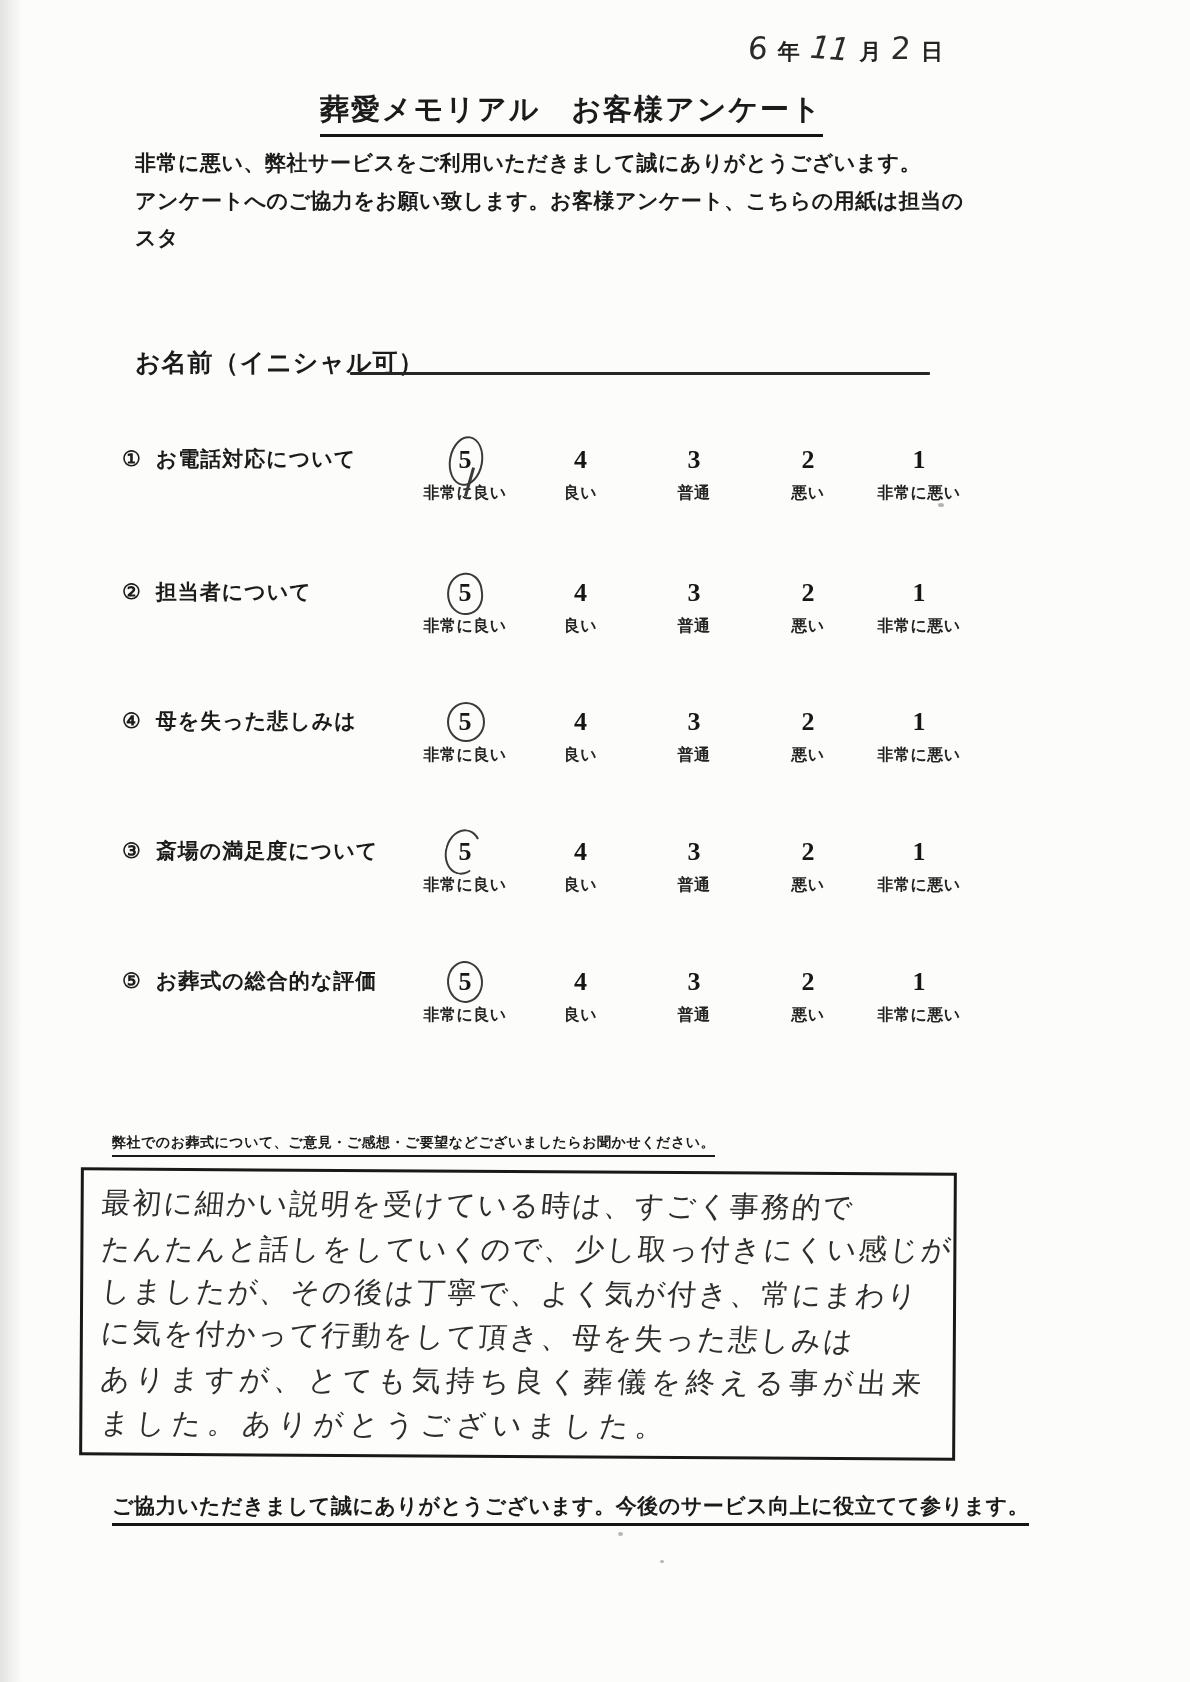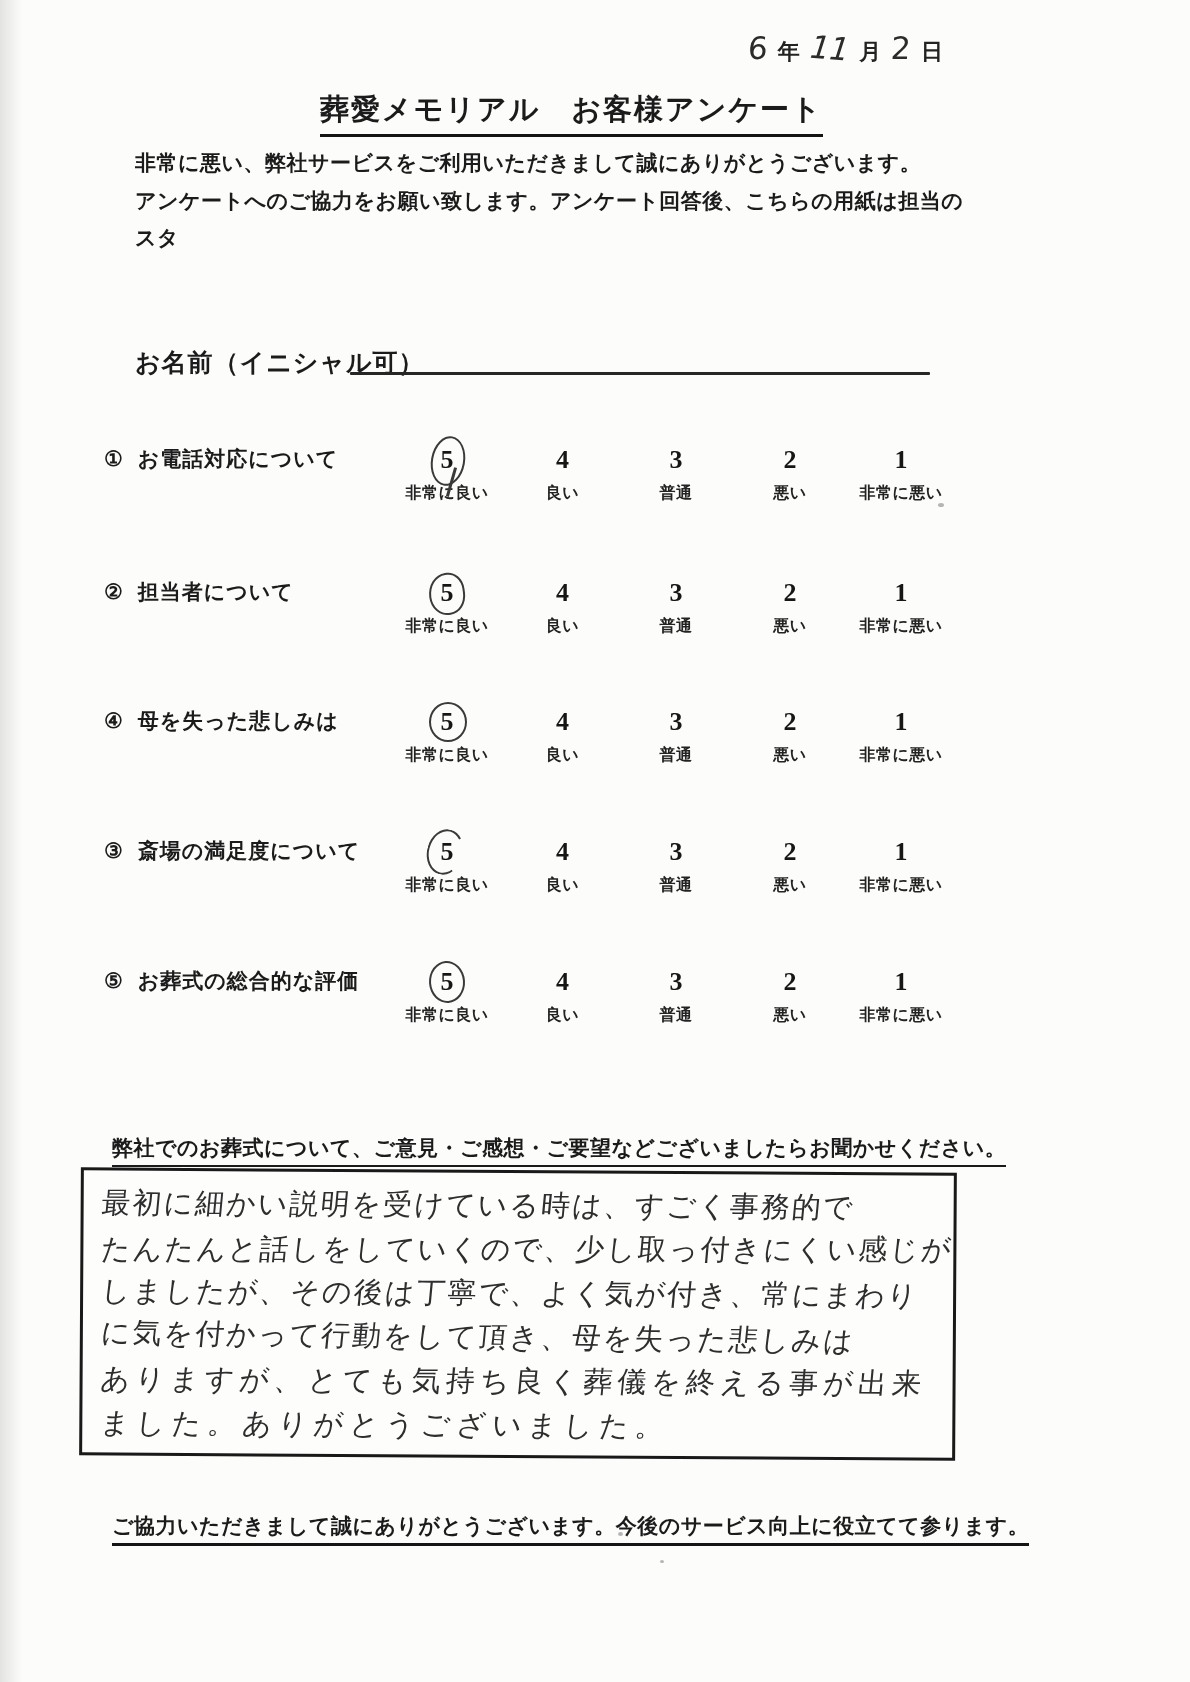--- a/index.html
+++ b/index.html
@@ -47,21 +47,21 @@
   
   .name-label{
     position:absolute;left:135px;top:346px;
     font-size:25px;font-weight:700;letter-spacing:1px;white-space:nowrap;
   }
   .name-line{
     position:absolute;left:350px;top:372px;width:580px;height:3px;
     background:#262626;border-radius:1px;
   }
   
-  .question{position:absolute;left:0;width:967px;height:80px;}
+  .question{position:absolute;left:18px;width:967px;height:80px;}
   .q-head{position:absolute;left:104px;top:2px;font-size:21px;font-weight:700;letter-spacing:1px;white-space:nowrap;}
   .q-head .q-num{margin-right:14px;}
   .scale{
     position:absolute;left:388px;top:0;
     display:grid;grid-template-columns:118px 113px 114px 114px 108px;
   }
   .col{text-align:center;}
   .val{
     height:36px;font-family:"Liberation Serif", serif;
     font-size:26px;font-weight:700;color:#161616;line-height:34px;
@@ -78,42 +78,42 @@
     content:"";position:absolute;width:2.5px;height:30px;background:#3a3a3a;
     left:15px;top:24px;transform:rotate(16deg);
   }
   .c-b::after{transform:rotate(-8deg);width:32px;height:38px;border-radius:55% 45% 50% 50%;top:-3px;}
   .c-c::after{width:34px;height:36px;top:-3px;}
   .c-d::after{width:32px;height:42px;border-right-color:transparent;transform:rotate(14deg);left:-8px;top:-6px;}
   .c-e::after{width:32px;height:38px;top:-4px;transform:rotate(-4deg);}
   
   .prompt{
     position:absolute;left:112px;top:1134px;
-    font-size:21px;font-weight:700;letter-spacing:.5px;
+    font-size:14px;font-weight:700;letter-spacing:.5px;
     border-bottom:2.5px solid #1a1a1a;padding-bottom:3px;white-space:nowrap;
   }
   .comment-box{
     position:absolute;left:80px;top:1170px;width:876px;height:288px;
     border:3px solid #191919;transform:rotate(.35deg);
     padding:10px 18px 0 18px;box-sizing:border-box;background:rgba(255,255,255,.4);
   }
   .comment-line{
     font-family:"DejaVu Sans", sans-serif;
     font-size:29px;line-height:44px;color:#2e2e2e;
     letter-spacing:2px;white-space:nowrap;transform:skewX(-5deg);
   }
   .comment-line:nth-child(2){transform:skewX(-5deg) rotate(-.3deg);}
   .comment-line:nth-child(4){transform:skewX(-5deg) rotate(.3deg);}
   .comment-line:nth-child(5){letter-spacing:5px;}
   .comment-line:nth-child(6){letter-spacing:6px;}
   
   .footer{
     position:absolute;left:112px;top:1492px;
     font-size:21px;font-weight:700;letter-spacing:.5px;
-    border-bottom:3px solid #161616;padding-bottom:3px;white-space:nowrap;margin-top:20px;
+    border-bottom:3px solid #161616;padding-bottom:3px;white-space:nowrap;
   }
   
   .speck{position:absolute;background:#b5b5b5;border-radius:50%;}
 </style>
 </head>
 <body>
 
 <div class="page">
 
   <div class="date">
@@ -122,21 +122,21 @@
     <span class="hw num m">11</span>
     <span class="unit">月</span>
     <span class="hw num">2</span>
     <span class="unit">日</span>
   </div>
 
   <div class="title">葬愛メモリアル　お客様アンケート</div>
 
   <div class="intro">
     <div>非常に悪い、弊社サービスをご利用いただきまして誠にありがとうございます。</div>
-    <div>アンケートへのご協力をお願い致します。アンケート回答後、こちらの用紙は担当のスタ</div>
+    <div>アンケートへのご協力をお願い致します。お客様アンケート、こちらの用紙は担当のスタ</div>
   </div>
 
   <div class="name-label">お名前（イニシャル可）</div>
   <div class="name-line"></div>
 
   <section class="question" style="top:443px">
     <div class="q-head">
       <span class="q-num">①</span><span>お電話対応について</span>
     </div>
     <div class="scale">

